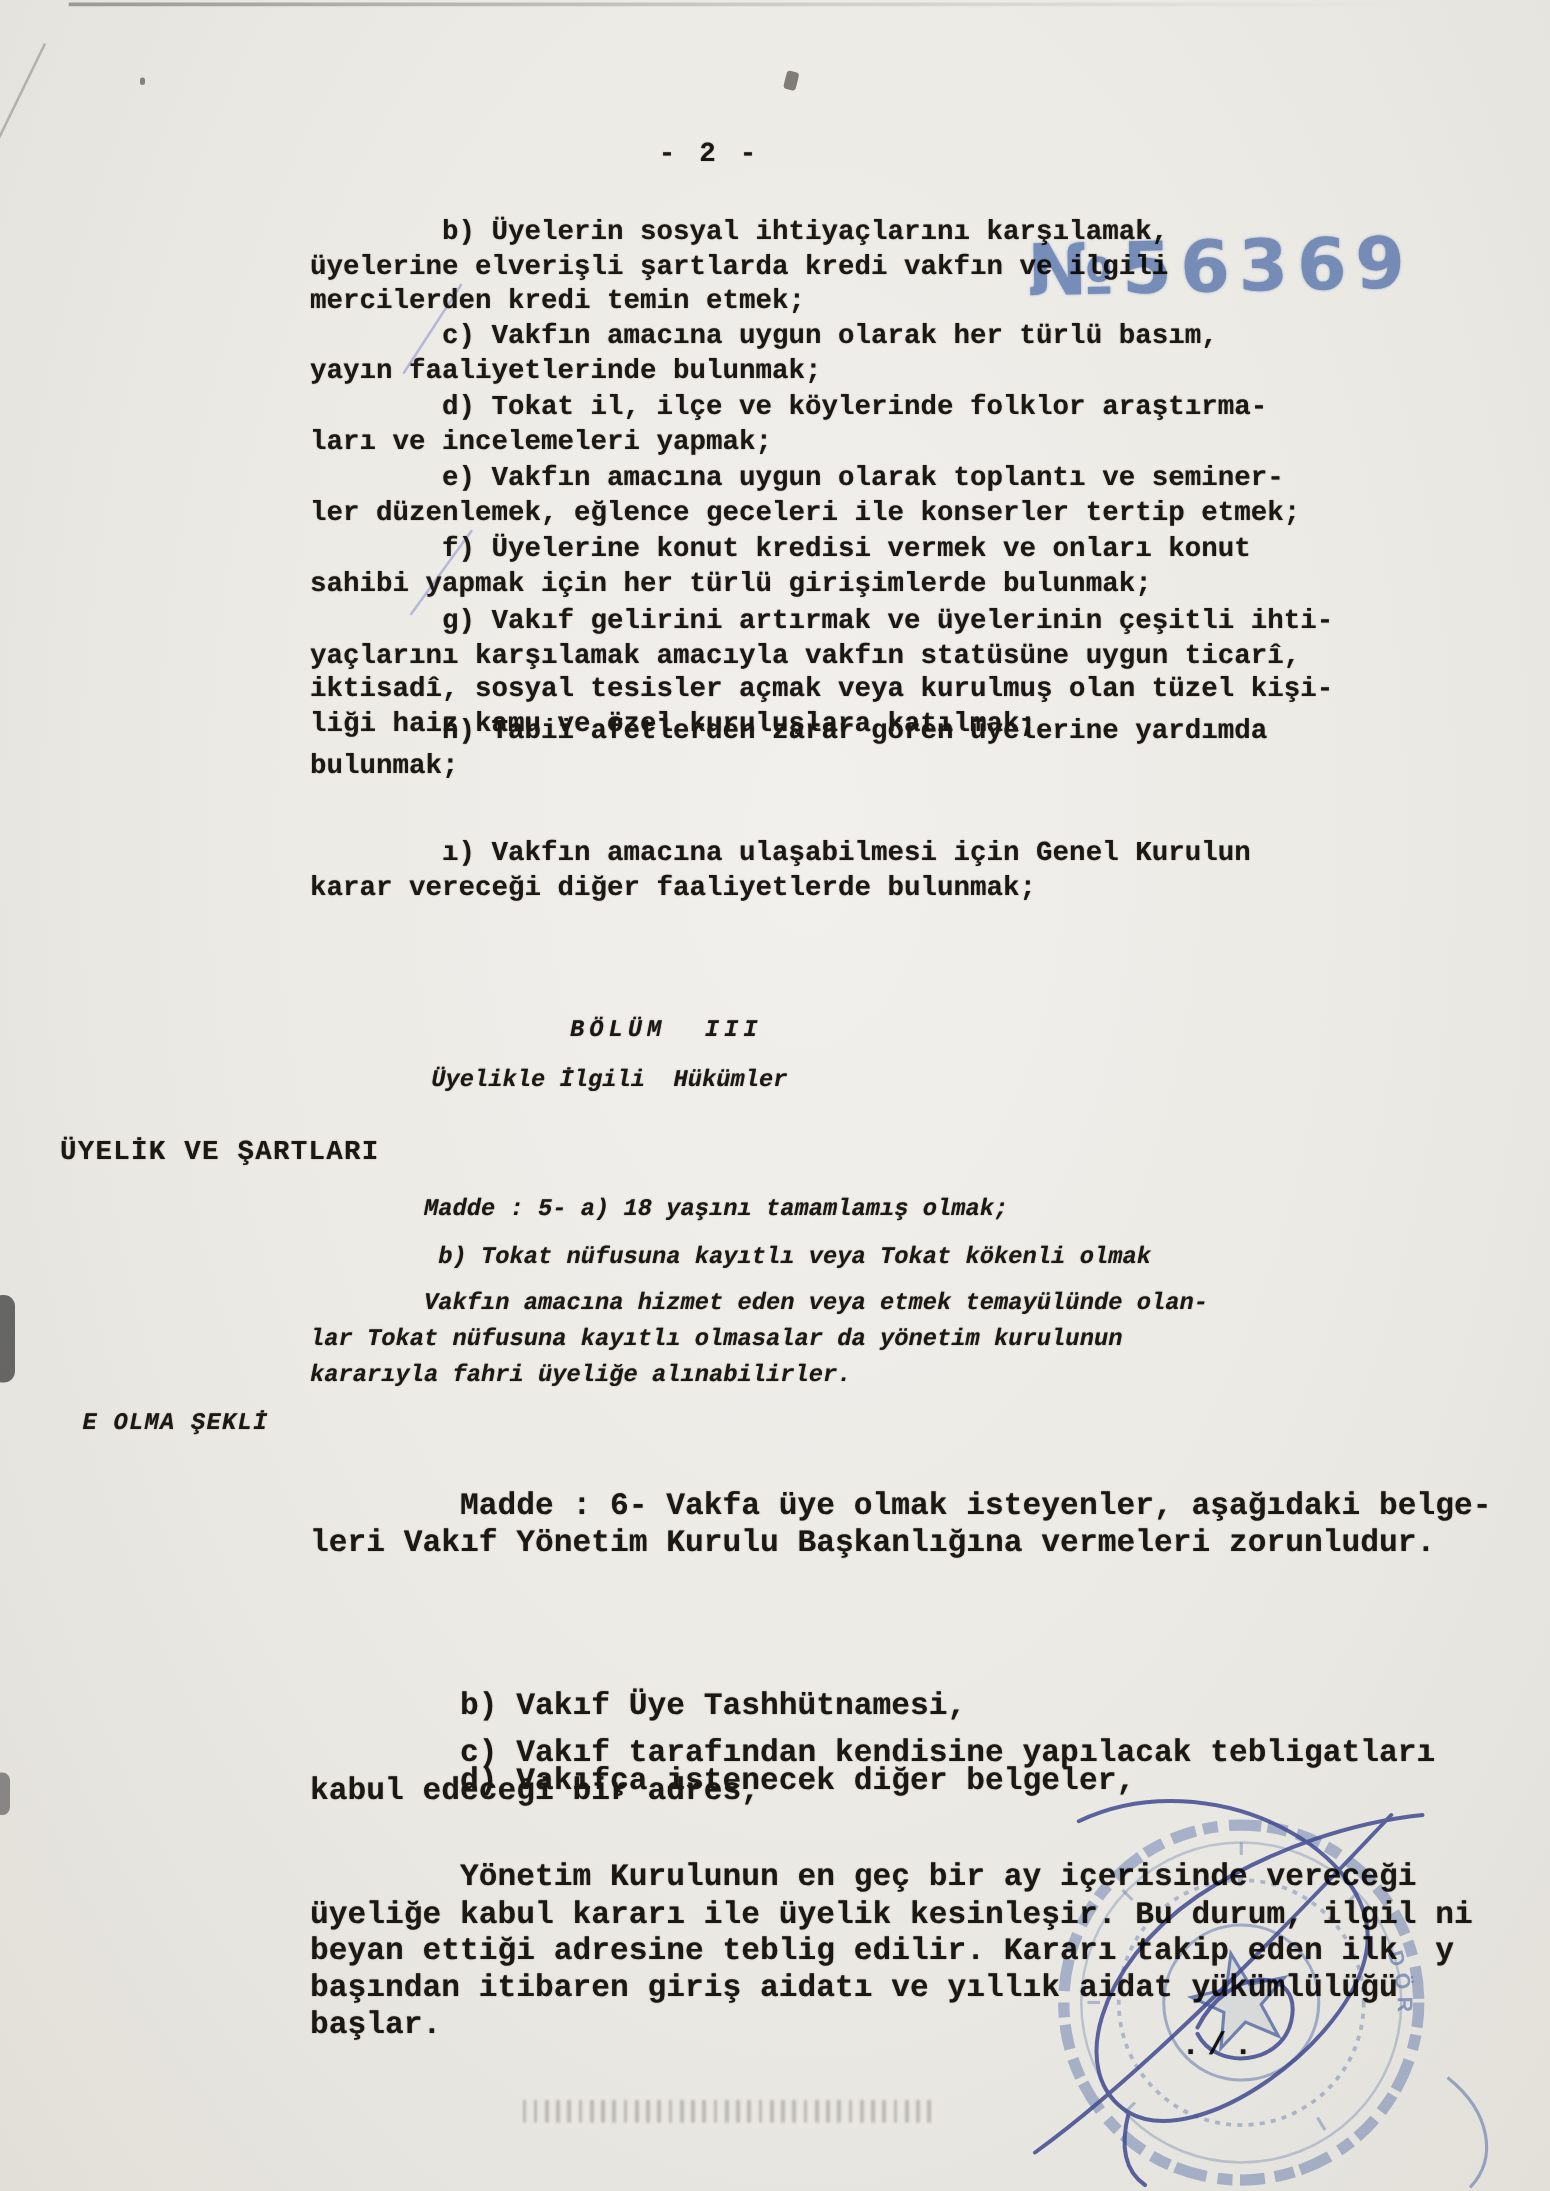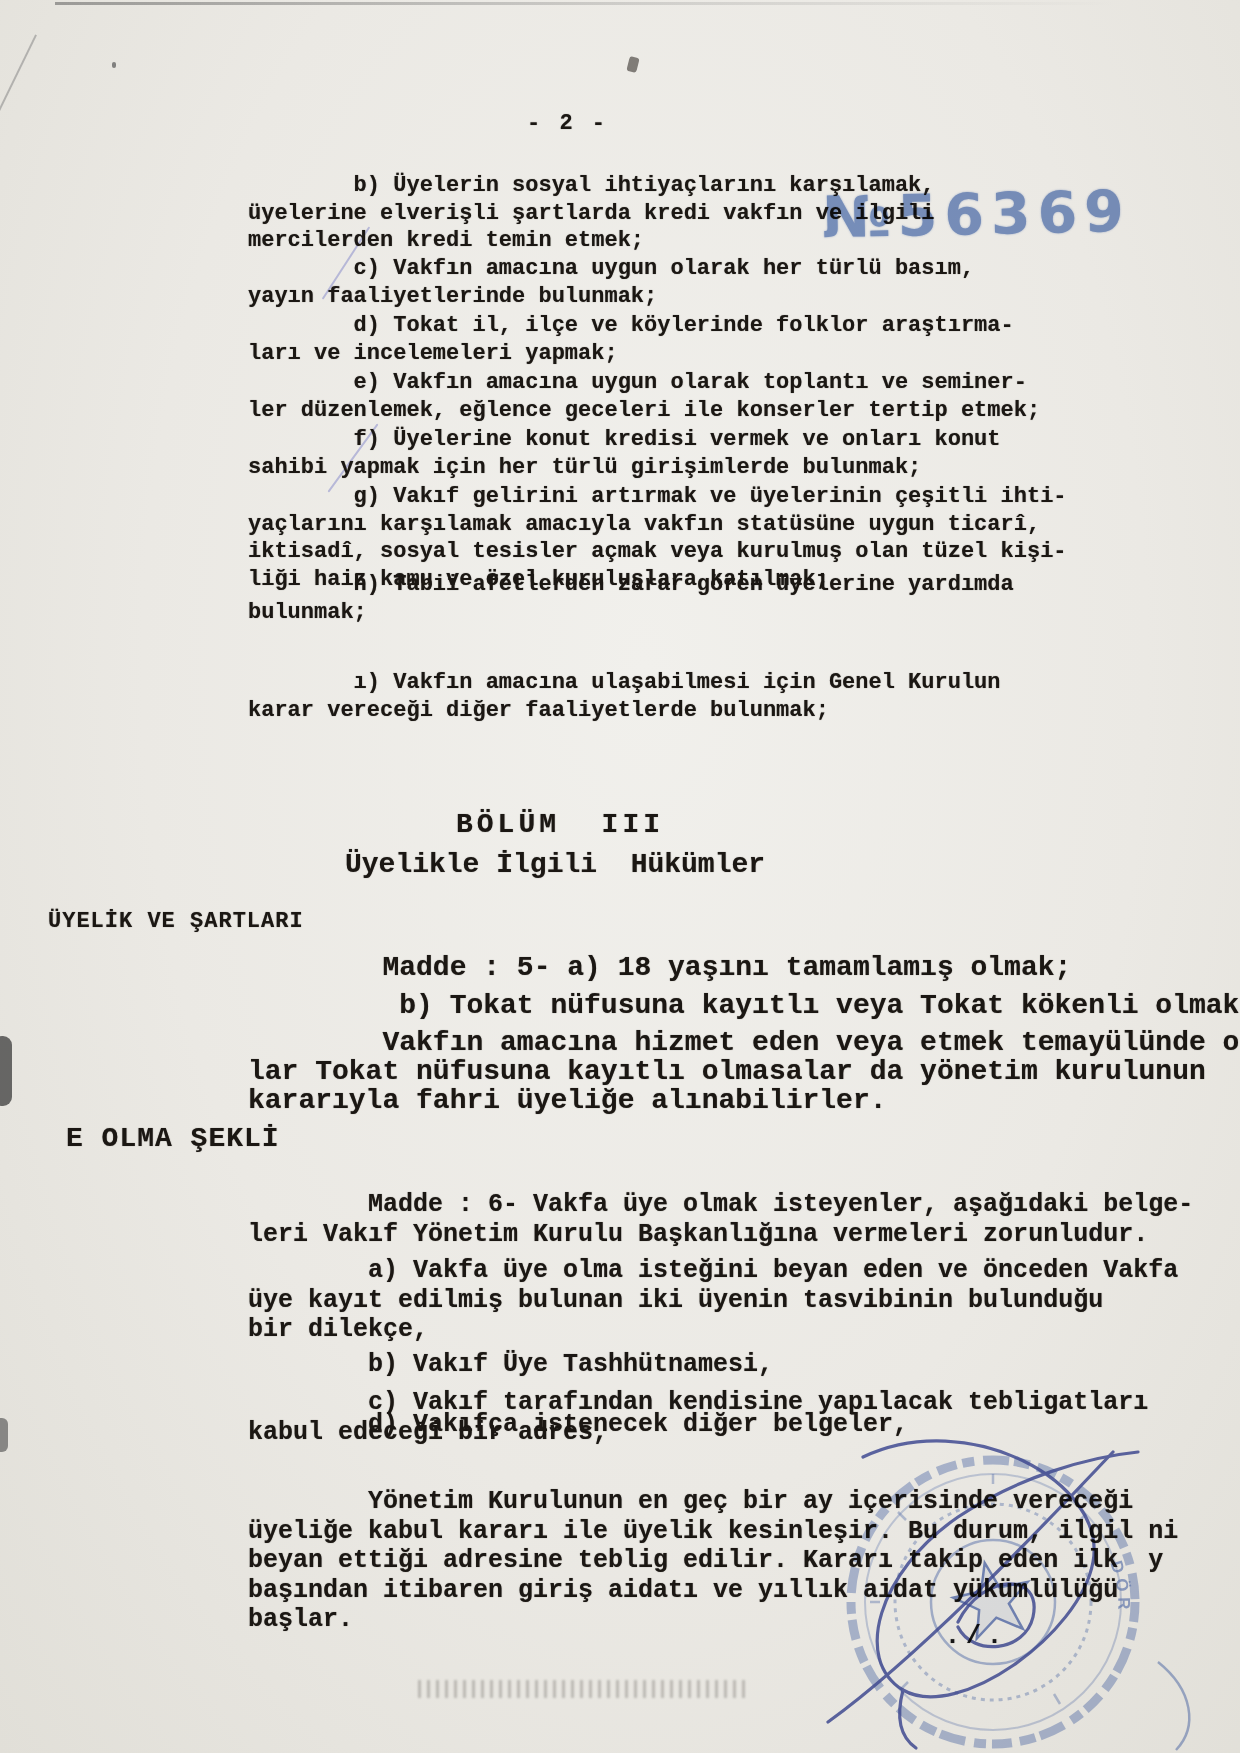--- a/index.html
+++ b/index.html
@@ -5,21 +5,21 @@
   html,body{margin:0;padding:0;background:#b9b7b3;}
   .page{
     position:relative;width:1240px;height:1753px;overflow:hidden;
     background:radial-gradient(ellipse at 52% 38%, #f1f0ec 0%, #ebe9e4 55%, #e1dfd8 100%);
     font-family:"Liberation Mono","DejaVu Sans Mono",monospace;
     font-weight:700;color:#1b1713;
   }
   .blk{position:absolute;white-space:pre;z-index:3;}
   .ink{text-shadow:0 0 1px rgba(27,23,19,.55);}
   .t22{font-size:22px;line-height:27.5px;}
-  .t24{font-size:28px;line-height:29px;}
+  .t24{font-size:19px;line-height:29px;font-style:italic;}
   .t25{font-size:25px;line-height:29.5px;}
   .pageno{letter-spacing:3px;}
   .marginhead{letter-spacing:1px;}
   .stamp-no{
     position:absolute;left:822px;top:184px;z-index:4;
     font-family:"DejaVu Sans","Liberation Sans",sans-serif;
     font-weight:700;font-size:57px;line-height:60px;color:#7490c8;
     letter-spacing:7px;transform:rotate(-1.2deg);
     text-shadow:0 0 2px rgba(116,144,200,.75);
     mix-blend-mode:multiply;opacity:.92;
@@ -87,23 +87,20 @@
   <div class="blk ink t24 marginhead" style="left:66px;top:1124px;">E OLMA ŞEKLİ</div>
 
   <div class="blk ink t24" style="left:248px;top:953px;">        Madde : 5- a) 18 yaşını tamamlamış olmak;</div>
   <div class="blk ink t24" style="left:248px;top:991px;">         b) Tokat nüfusuna kayıtlı veya Tokat kökenli olmak</div>
   <div class="blk ink t24" style="left:248px;top:1028px;">        Vakfın amacına hizmet eden veya etmek temayülünde olan-
 lar Tokat nüfusuna kayıtlı olmasalar da yönetim kurulunun
 kararıyla fahri üyeliğe alınabilirler.</div>
 
   <div class="blk ink t25" style="left:248px;top:1190px;">        Madde : 6- Vakfa üye olmak isteyenler, aşağıdaki belge-
 leri Vakıf Yönetim Kurulu Başkanlığına vermeleri zorunludur.</div>
-  <div class="blk ink t25" style="left:248px;top:1256px;">        a) Vakfa üye olma isteğini beyan eden ve önceden Vakfa
-üye kayıt edilmiş bulunan iki üyenin tasvibinin bulunduğu
-bir dilekçe,</div>
   <div class="blk ink t25" style="left:248px;top:1350px;">        b) Vakıf Üye Tashhütnamesi,</div>
   <div class="blk ink t25" style="left:248px;top:1388px;">        c) Vakıf tarafından kendisine yapılacak tebligatları
 kabul edeceği bir adres,</div>
   <div class="blk ink t25" style="left:248px;top:1410px;text-align:right;">        d) Vakıfça istenecek diğer belgeler,</div>
   <div class="blk ink t25" style="left:248px;top:1487px;">        Yönetim Kurulunun en geç bir ay içerisinde vereceği
 üyeliğe kabul kararı ile üyelik kesinleşir. Bu durum, ilgil ni
 beyan ettiği adresine teblig edilir. Kararı takip eden ilk  y
 başından itibaren giriş aidatı ve yıllık aidat yükümlülüğü
 başlar.</div>
 

